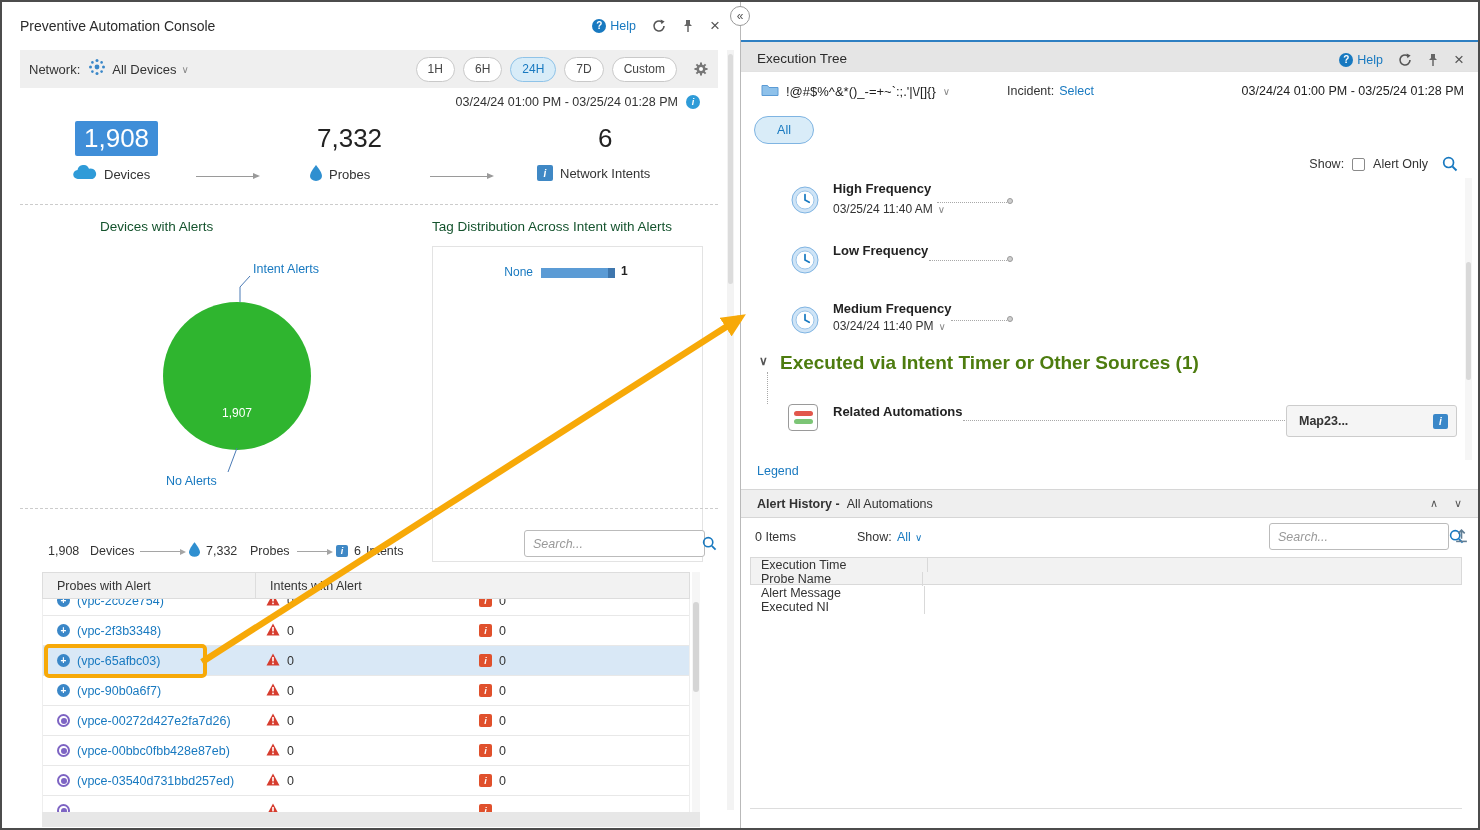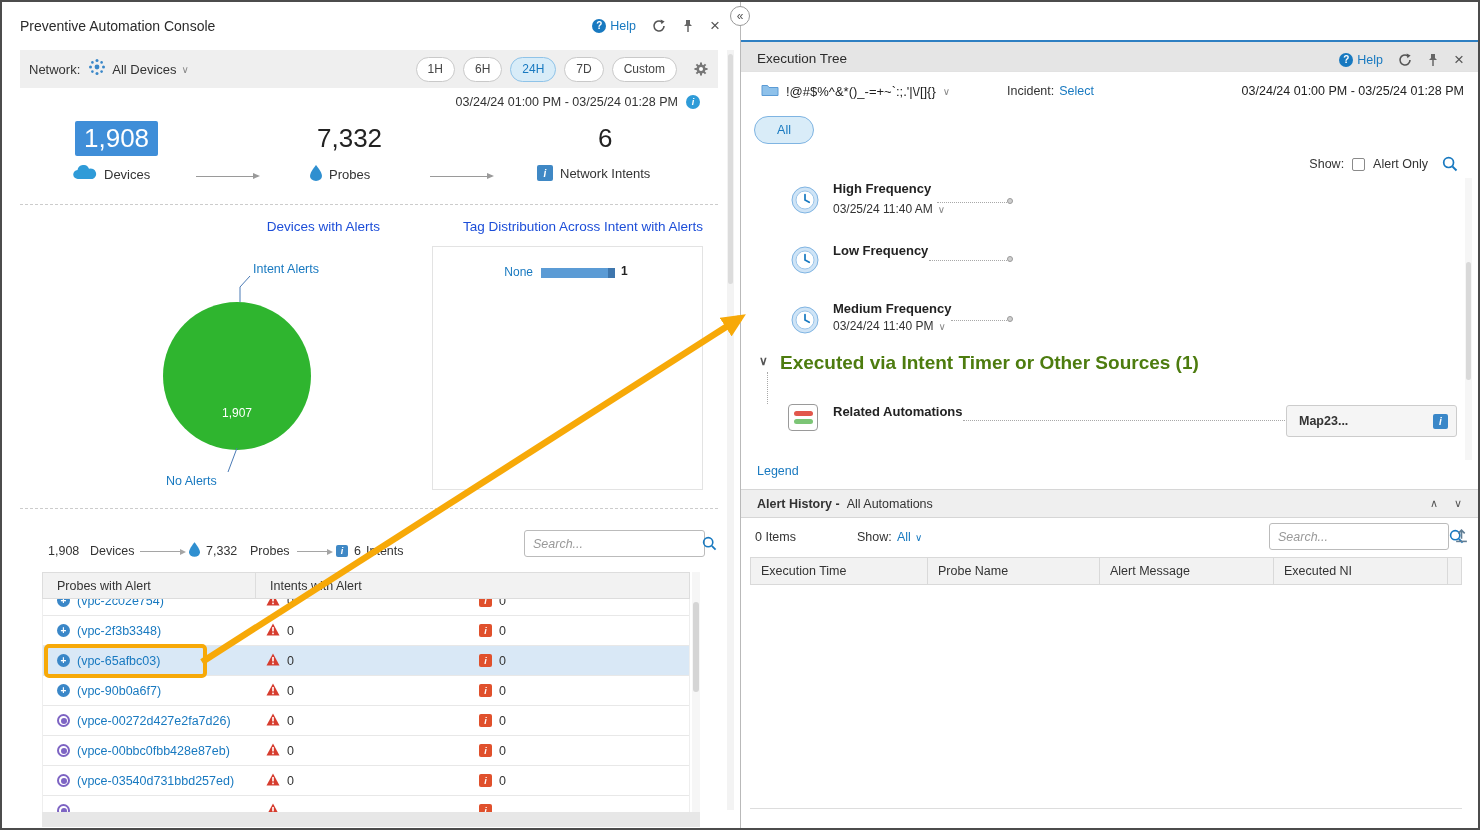--- a/index.html
+++ b/index.html
@@ -29,26 +29,26 @@
   .info-dot { width:14px; height:14px; border-radius:50%; background:#2e9bd8; color:#fff; font-size:9px; font-style:italic; font-weight:bold; display:inline-flex; align-items:center; justify-content:center; }
 
   .stat-num { position:absolute; font-size:26px; color:#222; }
   .stat-num.hl { background:#3f8ed8; color:#fff; padding:2px 9px; border-radius:2px; }
   .stat-lab { position:absolute; display:flex; align-items:center; gap:7px; font-size:13px; color:#333; }
   .flow-arrow { position:absolute; border-top:1.5px solid #9a9a9a; }
   .flow-arrow::after { content:""; position:absolute; right:-2px; top:-4.5px; border-left:7px solid #9a9a9a; border-top:3.5px solid transparent; border-bottom:3.5px solid transparent; }
 
   .dash-sep { position:absolute; left:18px; right:18px; border-top:1px dashed #ccc; }
 
-  .chart-title { position:absolute; font-size:13.5px; color:#1d4ed8; text-align:right; }
+  .chart-title { position:absolute; font-size:13.5px; color:#14532d; text-align:left; }
   .pie-wrap { position:absolute; left:98px; top:238px; width:280px; height:260px; }
   .pie-label { position:absolute; font-size:12.5px; color:#1879c0; }
   .pie-center { position:absolute; left:97px; top:166px; width:80px; text-align:center; font-size:12px; color:#fff; }
 
-  .tag-box { position:absolute; left:430px; top:244px; width:271px; height:244px; border:1px solid #e3e3e3; }
+  .tag-box { position:absolute; left:430px; top:244px; width:271px; height:316px; border:1px solid #e3e3e3; }
   .tag-row { position:absolute; left:0; top:16px; width:100%; height:18px; }
   .tag-cat { position:absolute; left:30px; top:2px; width:70px; text-align:right; font-size:12px; color:#1879c0; }
   .tag-bar { position:absolute; left:108px; top:5px; height:10px; width:74px; background:#5b9bd5; }
   .tag-bar::after { content:""; position:absolute; right:0; top:0; width:7px; height:10px; background:#3e76ad; }
   .tag-val { position:absolute; left:188px; top:1px; font-size:12px; font-weight:bold; color:#222; }
 
   .flowrow-item { position:absolute; font-size:12.5px; color:#333; }
   .mini-arrow { position:absolute; border-top:1px solid #a5a5a5; }
   .mini-arrow::after { content:""; position:absolute; right:-2px; top:-3.5px; border-left:6px solid #a5a5a5; border-top:3px solid transparent; border-bottom:3px solid transparent; }
 
@@ -123,21 +123,21 @@
   .ah-header .t2 { margin-left:7px; }
   .ah-chevs { margin-left:auto; display:flex; gap:16px; color:#555; font-size:11px; }
   .ah-items { position:absolute; left:14px; top:528px; font-size:12.5px; color:#333; }
   .ah-show { position:absolute; left:116px; top:528px; font-size:12.5px; color:#333; }
   .ah-show-val { position:absolute; left:156px; top:528px; font-size:12.5px; color:#1879c0; display:flex; gap:4px; align-items:center; cursor:pointer; }
   .ah-search { position:absolute; left:528px; top:521px; width:180px; height:27px; border:1px solid #bbb; border-radius:3px; background:#fff; display:flex; align-items:center; }
   .ah-search input { flex:1; border:none; outline:none; font-size:12.5px; padding:0 8px; font-style:italic; color:#333; background:transparent; font-family:"Liberation Sans",sans-serif; }
   .ah-search input::placeholder { color:#999; font-style:italic; }
   .export-btn { position:absolute; right:9px; top:526px; cursor:pointer; }
   .ah-grid { position:absolute; left:9px; top:555px; right:16px; }
-  .ah-thead { display:flex; height:28px; background:#f2f2f2; border:1px solid #d9d9d9; font-size:12.5px; color:#333; }
+  .ah-thead { display:flex; height:28px; background:#f2f2f2; border:1px solid #d9d9d9; font-size:12.5px; color:#333;flex-direction:column; }
   .ah-th { display:flex; align-items:center; padding-left:10px; border-right:1px solid #d9d9d9; height:100%; }
   .ah-th:last-child { border-right:none; }
   .a1{width:177px;} .a2{width:172px;} .a3{width:174px;} .a4{width:174px;} .a5{flex:1;}
   .ah-bottom { position:absolute; left:9px; right:16px; top:806px; border-top:1px solid #ddd; }
 
   .annot-arrow { position:absolute; inset:0; pointer-events:none; z-index:70; }
 </style>
 </head>
 <body>
 

